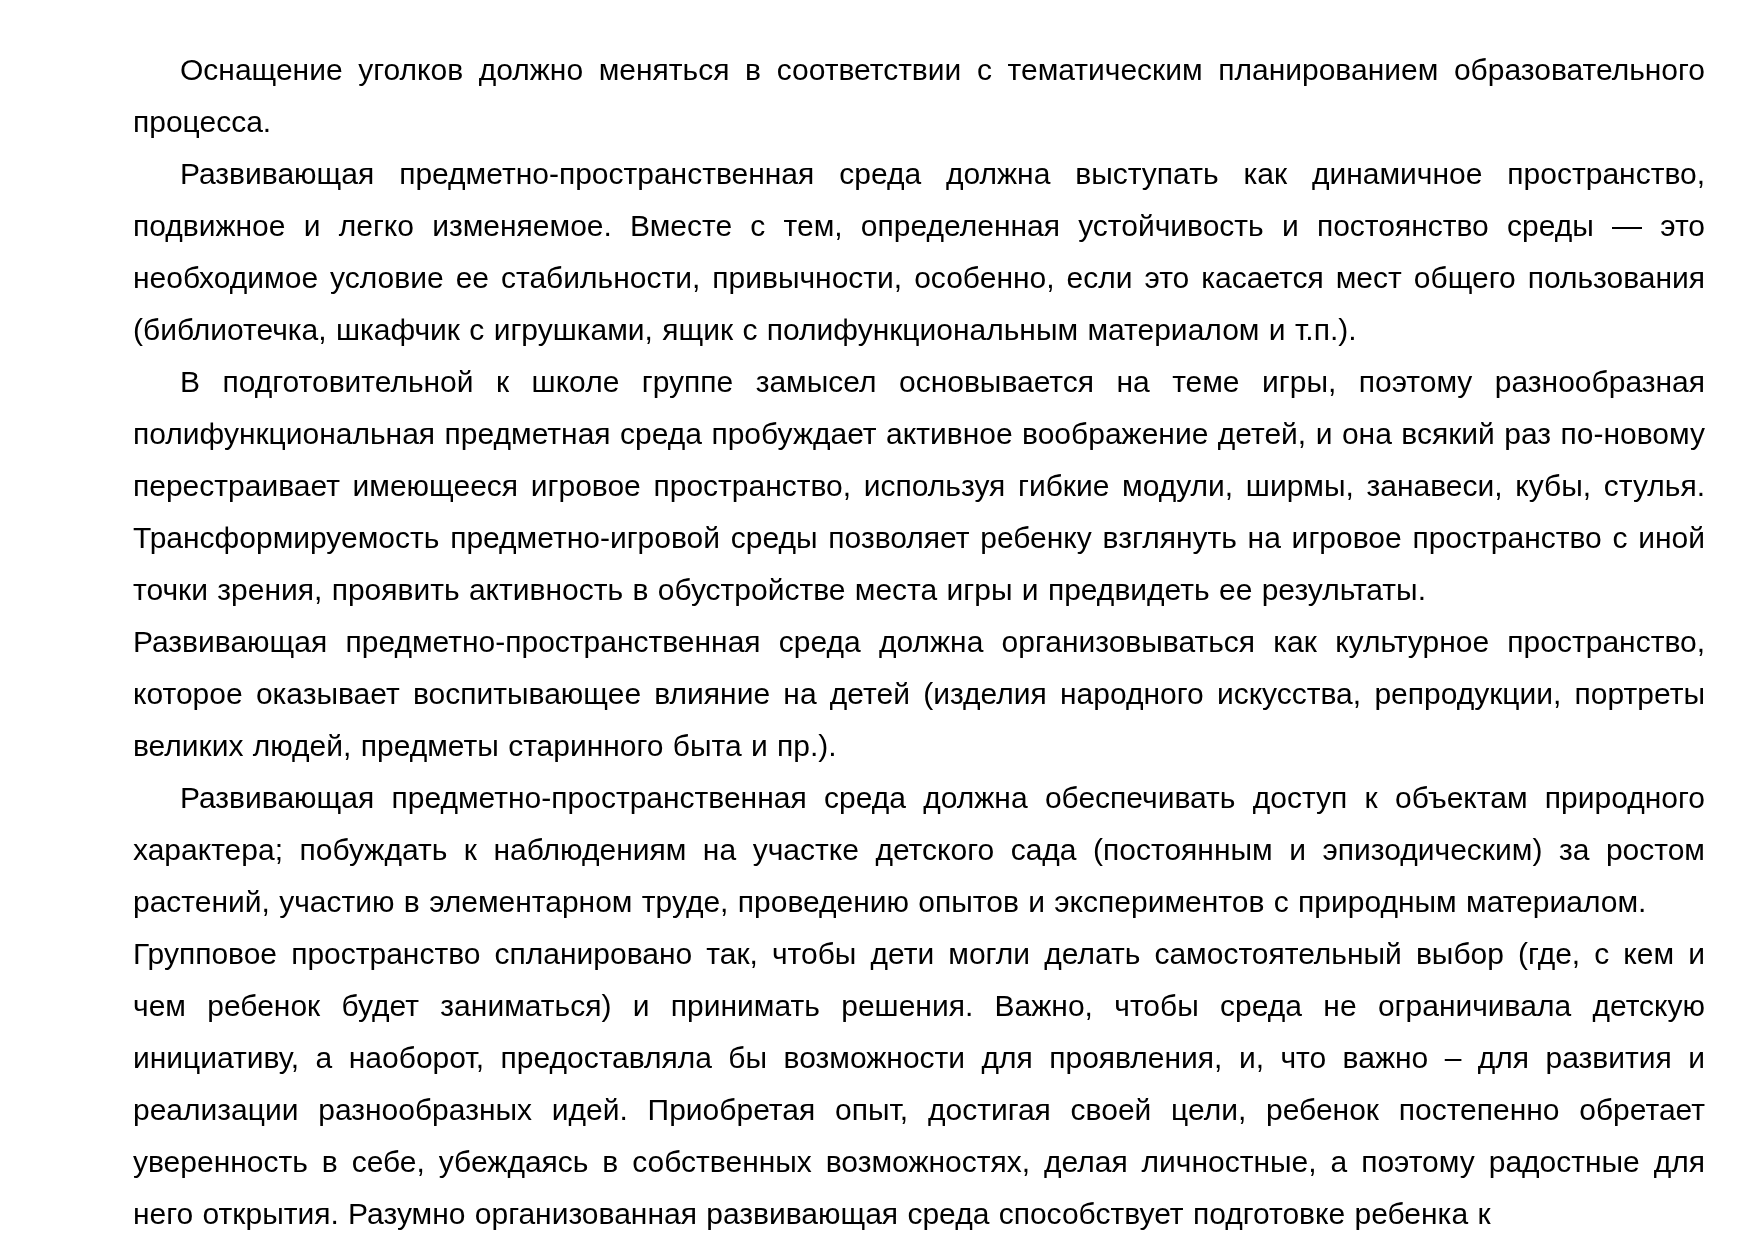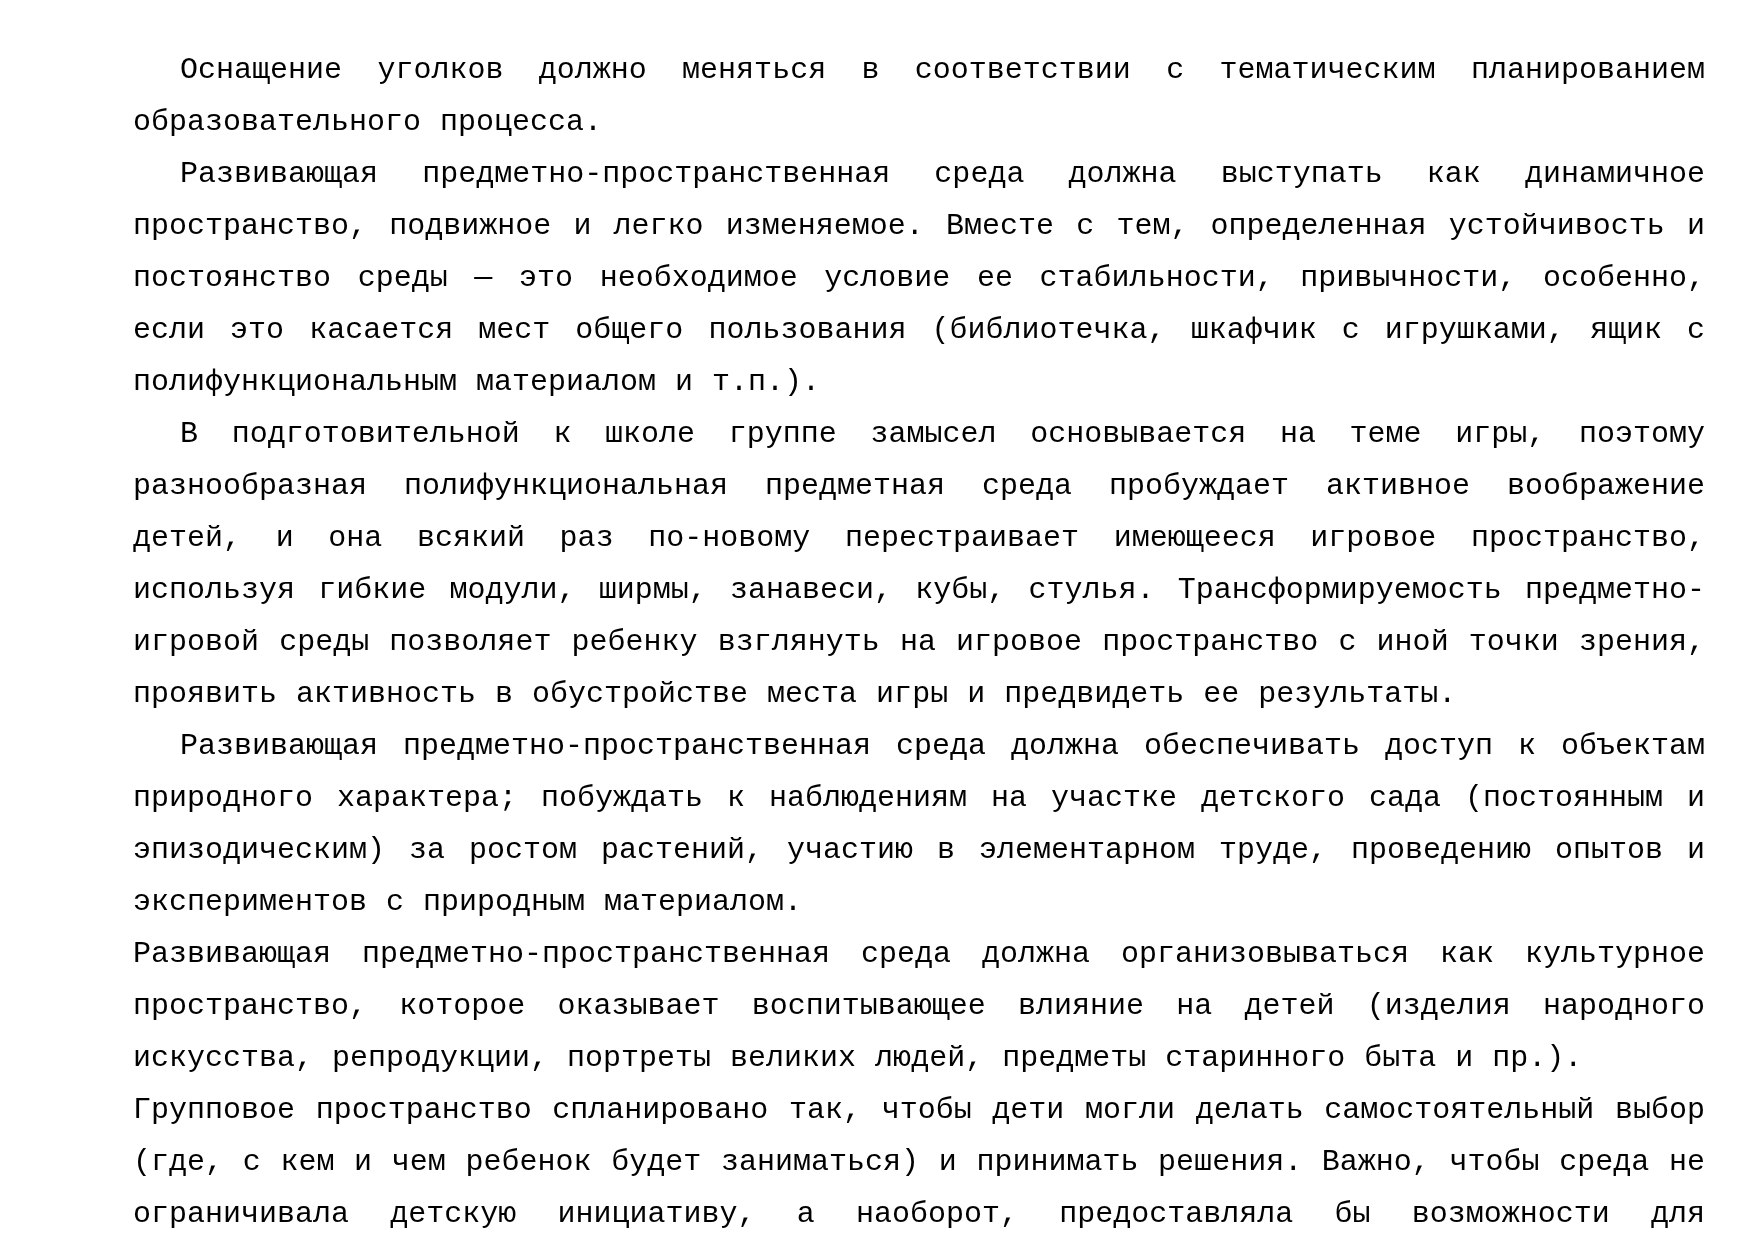--- a/index.html
+++ b/index.html
@@ -8,21 +8,21 @@
     background: #ffffff;
   }
   .page {
     position: relative;
     box-sizing: border-box;
     width: 1755px;
     height: 1241px;
     background: #ffffff;
     overflow: hidden;
     padding: 44px 50px 0 133px;
-    font-family: Liberation Mono, monospace;
+    font-family: Liberation Sans, sans-serif;
     font-size: 30px;
     line-height: 52px;
     color: #000000;
     text-align: justify;
   }
   .para {
     margin: 0;
     padding: 0;
     word-spacing: 1px;
   }
@@ -30,16 +30,16 @@
     text-indent: 47px;
   }
 </style>
 </head>
 <body>
 
 <div class="page">
   <p class="para indent">Оснащение уголков должно меняться в соответствии с тематическим планированием образовательного процесса.</p>
   <p class="para indent">Развивающая предметно-пространственная среда должна выступать как динамичное пространство, подвижное и легко изменяемое. Вместе с тем, определенная устойчивость и постоянство среды — это необходимое условие ее стабильности, привычности, особенно, если это касается мест общего пользования (библиотечка, шкафчик с игрушками, ящик с полифункциональным материалом и т.п.).</p>
   <p class="para indent">В подготовительной к школе группе замысел основывается на теме игры, поэтому разнообразная полифункциональная предметная среда пробуждает активное воображение детей, и она всякий раз по-новому перестраивает имеющееся игровое пространство, используя гибкие модули, ширмы, занавеси, кубы, стулья. Трансформируемость предметно-игровой среды позволяет ребенку взглянуть на игровое пространство с иной точки зрения, проявить активность в обустройстве места игры и предвидеть ее результаты.</p>
+  <p class="para">Развивающая предметно-пространственная среда должна организовываться как культурное пространство, которое оказывает воспитывающее влияние на детей (изделия народного искусства, репродукции, портреты великих людей, предметы старинного быта и пр.).</p>
   <p class="para indent">Развивающая предметно-пространственная среда должна обеспечивать доступ к объектам природного характера; побуждать к наблюдениям на участке детского сада (постоянным и эпизодическим) за ростом растений, участию в элементарном труде, проведению опытов и экспериментов с природным материалом.</p>
-  <p class="para">Развивающая предметно-пространственная среда должна организовываться как культурное пространство, которое оказывает воспитывающее влияние на детей (изделия народного искусства, репродукции, портреты великих людей, предметы старинного быта и пр.).</p>
   <p class="para">Групповое пространство спланировано так, чтобы дети могли делать самостоятельный выбор (где, с кем и чем ребенок будет заниматься) и принимать решения. Важно, чтобы среда не ограничивала детскую инициативу, а наоборот, предоставляла бы возможности для проявления, и, что важно – для развития и реализации разнообразных идей. Приобретая опыт, достигая своей цели, ребенок постепенно обретает уверенность в себе, убеждаясь в собственных возможностях, делая личностные, а поэтому радостные для него открытия. Разумно организованная развивающая среда способствует подготовке ребенка к</p>
 </div>
 
 </body></html>

